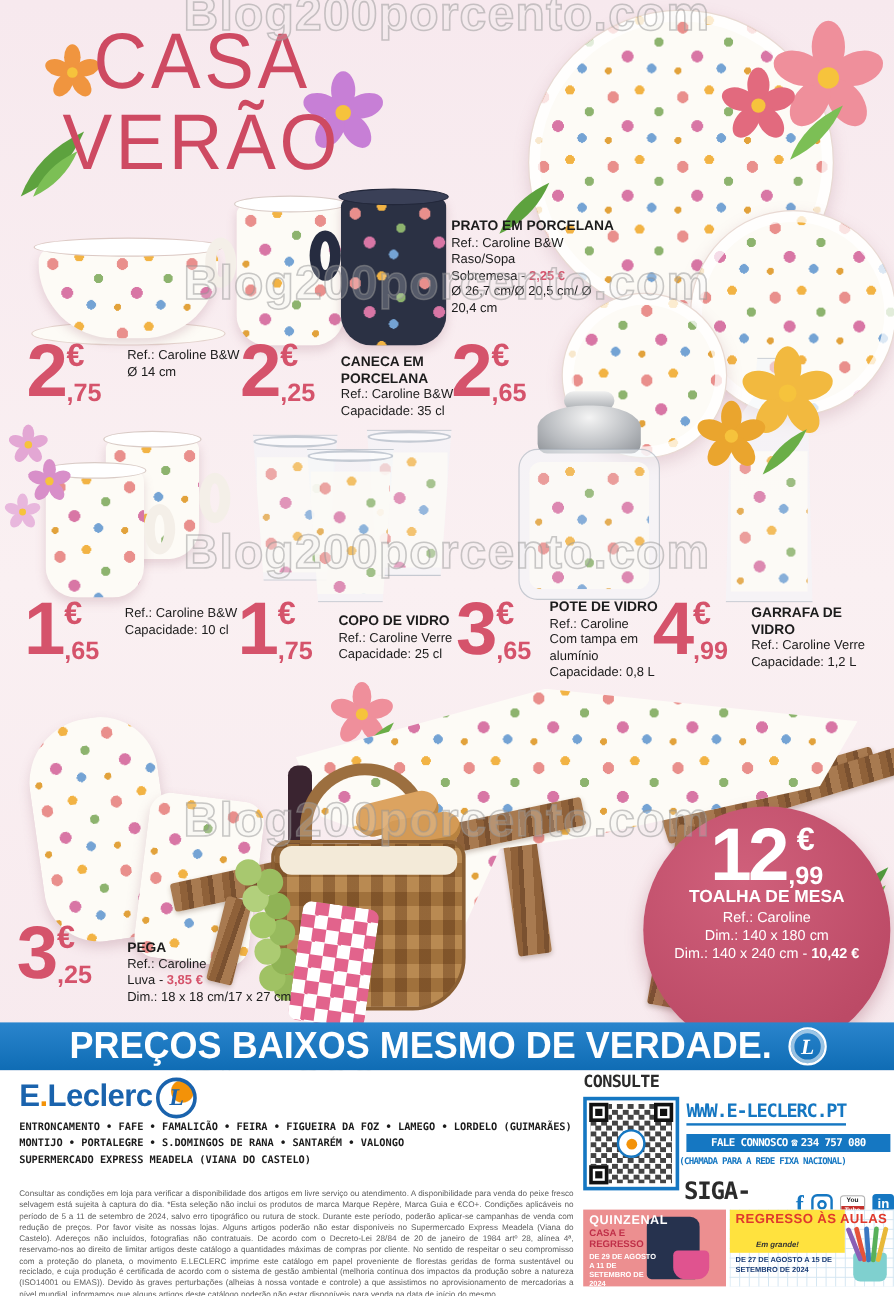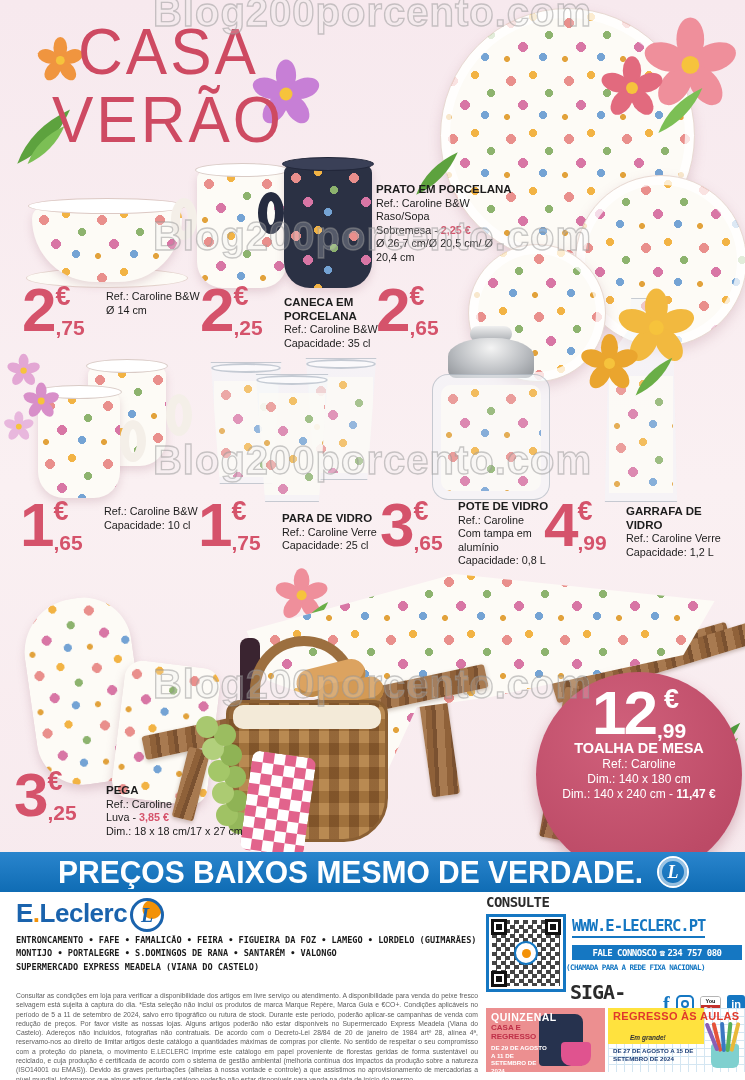--- a/index.html
+++ b/index.html
@@ -311,21 +311,21 @@
   </div>
 
   <div class="price" style="left:198px;top:500px">
     <span class="int">1</span>
     <span class="frac">
         <span class="eur">€</span>
         <span class="cents">,75</span>
       </span>
   </div>
   <div class="ptext" style="left:282px;top:512px;width:130px">
-    <div class="pname">PARA DE VIDRO</div>
+    <div class="pname">COPO DE VIDRO</div>
     <div class="pdet">Ref.: Caroline Verre</div>
     <div class="pdet">Capacidade: 25 cl</div>
   </div>
 
   <div class="price" style="left:380px;top:500px">
     <span class="int">3</span>
     <span class="frac">
         <span class="eur">€</span>
         <span class="cents">,65</span>
       </span>
@@ -396,21 +396,21 @@
     <div class="price">
       <span class="int">12</span>
       <span class="frac">
           <span class="eur">€</span>
           <span class="cents">,99</span>
         </span>
     </div>
     <div class="pname">TOALHA DE MESA</div>
     <div class="pdet">Ref.: Caroline</div>
     <div class="pdet">Dim.: 140 x 180 cm</div>
-    <div class="pdet"><span>Dim.: 140 x 240 cm -</span> <b>11,47 €</b></div>
+    <div class="pdet"><span>Dim.: 140 x 240 cm -</span> <b>10,42 €</b></div>
   </div>
 
   <div class="banner">
     <div class="txt">PREÇOS BAIXOS MESMO DE VERDADE.</div>
     <div class="lrl">
         <span>L</span>
       </div>
   </div>
 
   <div class="footer">

